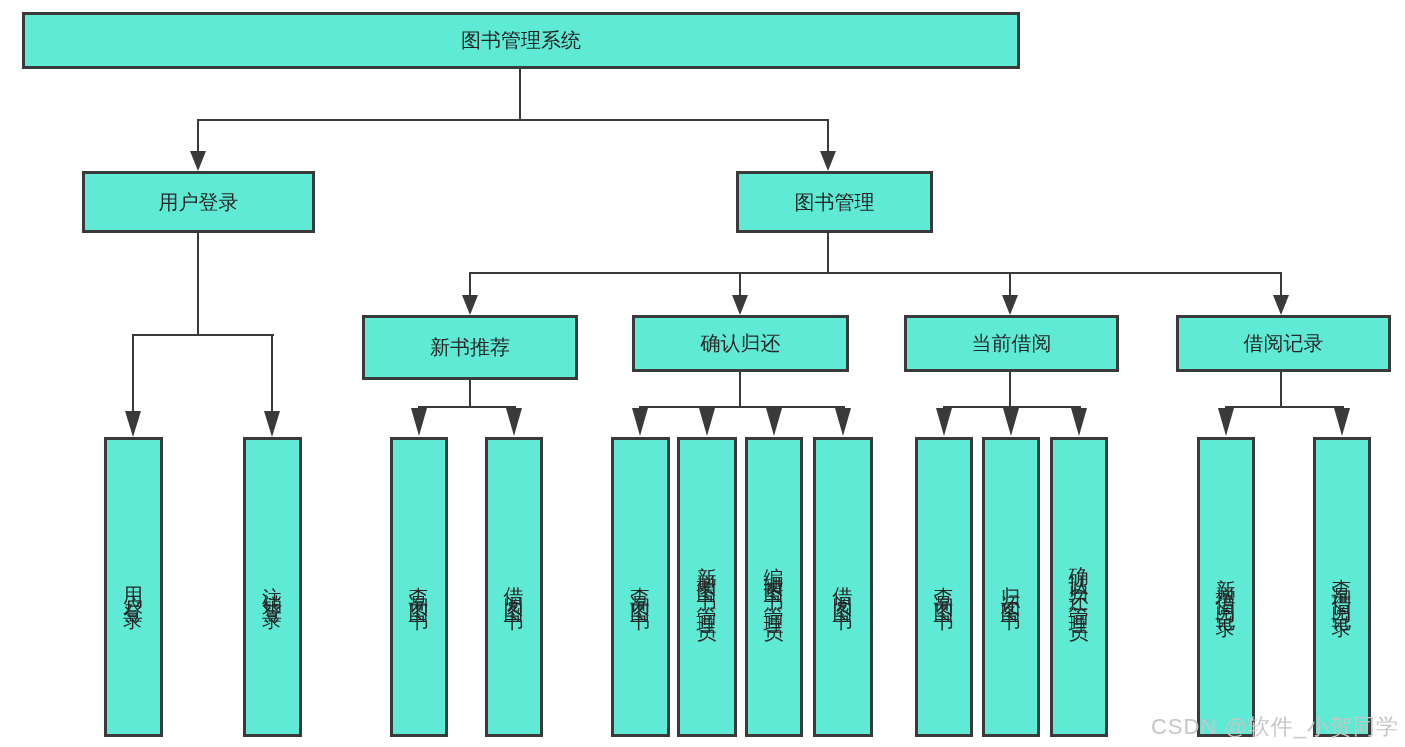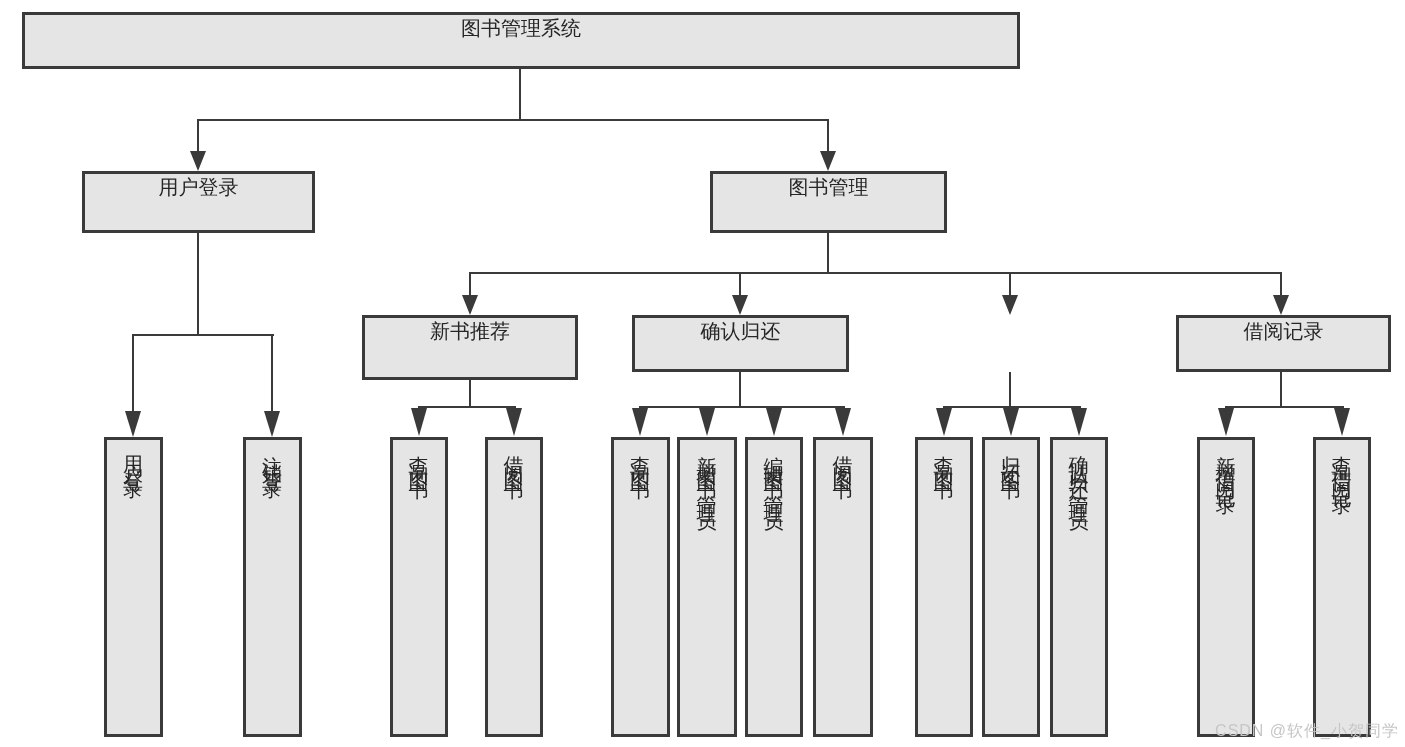--- a/index.html
+++ b/index.html
@@ -12,24 +12,24 @@
   #canvas{
     position:relative;
     width:1405px;height:747px;
     background:var(--bg);
     overflow:hidden;
     font-family:"Liberation Sans","DejaVu Sans",sans-serif;
     color:var(--text);
   }
   .node{
     position:absolute;
-    background:#e5e5e5;
+    background:#5eead4;
     border:3px solid var(--line);
     box-sizing:border-box;
-    display:flex;align-items:flex-start;justify-content:center;
+    display:flex;align-items:center;justify-content:center;
     font-size:20px;
     z-index:2;
   }
   .vbox{top:437px;height:300px;}
   .vbox span{
     writing-mode:vertical-rl;
     text-orientation:mixed;
     letter-spacing:8px;
     line-height:1;
     white-space:nowrap;
@@ -45,48 +45,51 @@
     border-left:8px solid transparent;
     border-right:8px solid transparent;
     z-index:1;
   }
   .arr20{border-top:20px solid var(--line);}
   .arr26{border-top:26px solid var(--line);}
   .arr28{border-top:28px solid var(--line);}
   .watermark{
     position:absolute;
     right:6px;bottom:5px;
-    font-size:16px;
+    font-size:22px;
     color:var(--wm);
     letter-spacing:1px;
     z-index:5;
     white-space:nowrap;
   }
 </style>
 </head>
 <body>
 
 <div id="canvas">
 
   <div class="node" style="left:22px;top:12px;width:998px;height:57px">
     <span>图书管理系统</span>
   </div>
 
   <div class="node" style="left:82px;top:171px;width:233px;height:62px">
     <span>用户登录</span>
   </div>
-  <div class="node" style="left:710px;top:171px;width:237px;height:62px">
+  <div class="node" style="left:736px;top:171px;width:197px;height:62px">
     <span>图书管理</span>
   </div>
 
   <div class="node" style="left:362px;top:315px;width:216px;height:65px">
     <span>新书推荐</span>
   </div>
   <div class="node" style="left:632px;top:315px;width:217px;height:57px">
     <span>确认归还</span>
+  </div>
+  <div class="node" style="left:904px;top:315px;width:215px;height:57px">
+    <span>当前借阅</span>
   </div>
   <div class="node" style="left:1176px;top:315px;width:215px;height:57px">
     <span>借阅记录</span>
   </div>
 
   <div class="node vbox" style="left:104px;width:59px">
     <span>用户登录</span>
   </div>
   <div class="node vbox" style="left:243px;width:59px">
     <span>注销登录</span>

